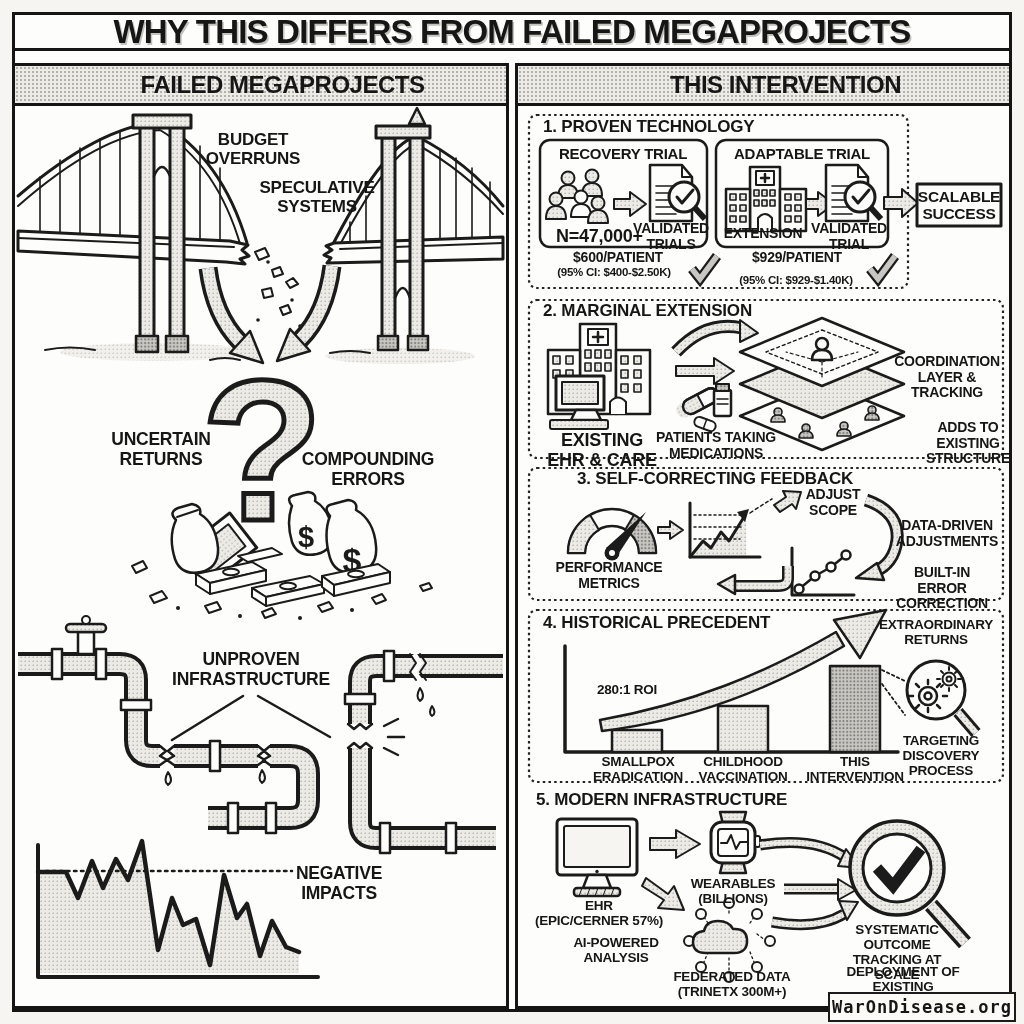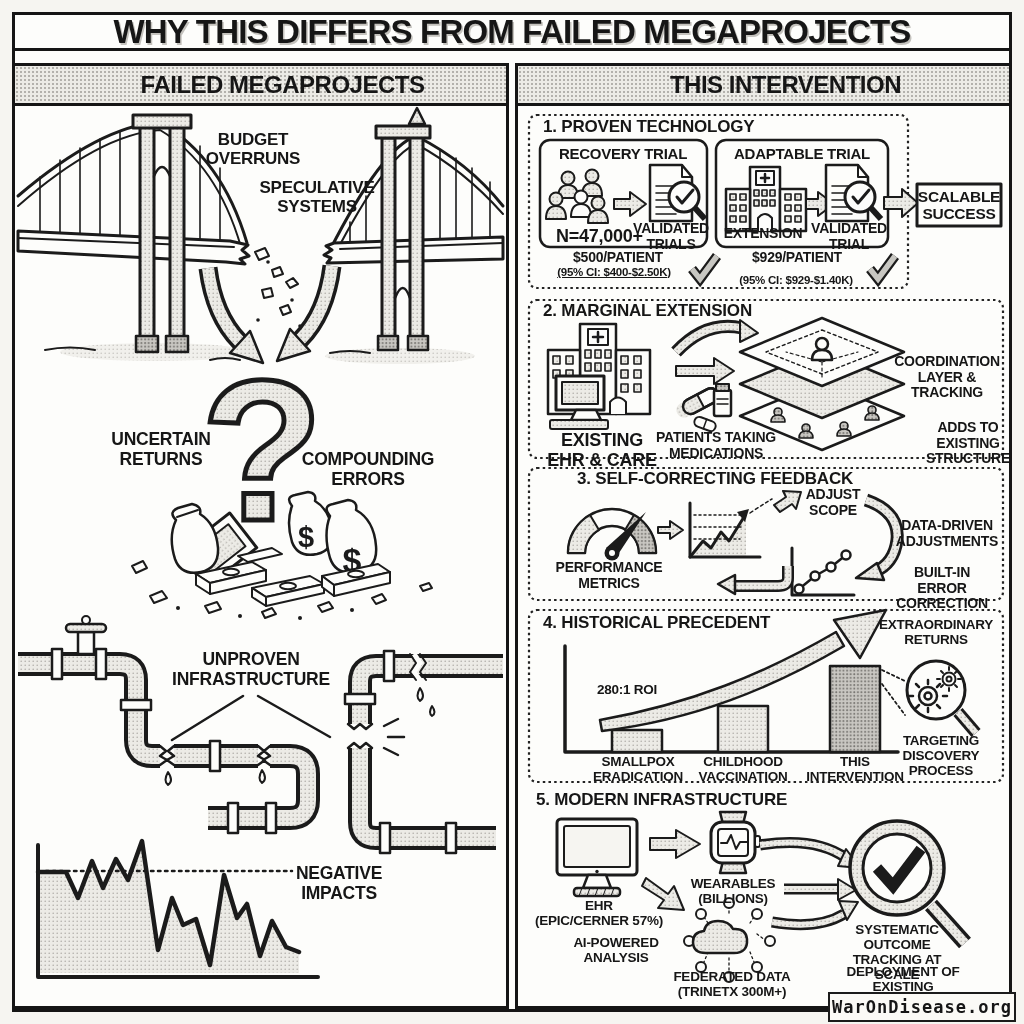--- a/index.html
+++ b/index.html
@@ -462,22 +462,22 @@
 <div class="lbl cx" style="left:251px;top:650px;font-size:17.5px;">UNPROVEN
 INFRASTRUCTURE</div>
 <div class="lbl cx" style="left:339px;top:864px;font-size:17.5px;">NEGATIVE
 IMPACTS</div>
 
 <div class="lbl la sec-title" style="left:543px;top:117px;">1. PROVEN TECHNOLOGY</div>
 <div class="lbl cx" style="left:623px;top:146px;font-size:15px;">RECOVERY TRIAL</div>
 <div class="lbl la" style="left:546px;top:226px;font-size:18px;padding-left:10px;">N=47,000+</div>
 <div class="lbl cx" style="left:671px;top:221px;font-size:14px;">VALIDATED
 TRIALS</div>
-<div class="lbl cx" style="left:618px;top:250px;font-size:14px;">$500/PATIENT</div>
-<div class="lbl cx" style="left:614px;top:266px;font-size:11.5px;text-decoration:underline;">(95% CI: $400-$2.50K)</div>
+<div class="lbl cx" style="left:618px;top:250px;font-size:14px;">$600/PATIENT</div>
+<div class="lbl cx" style="left:614px;top:266px;font-size:11.5px;">(95% CI: $400-$2.50K)</div>
 <div class="lbl cx" style="left:802px;top:146px;font-size:15px;">ADAPTABLE TRIAL</div>
 <div class="lbl cx" style="left:763px;top:226px;font-size:14px;">EXTENSION</div>
 <div class="lbl cx" style="left:849px;top:221px;font-size:14px;">VALIDATED
 TRIAL</div>
 <div class="lbl cx" style="left:797px;top:250px;font-size:14px;">$929/PATIENT</div>
 <div class="lbl cx" style="left:796px;top:266px;font-size:11.5px;margin-top:8px;">(95% CI: $929-$1.40K)</div>
 <div class="lbl cx" style="left:959px;top:188px;font-size:15.5px;">SCALABLE
 SUCCESS</div>
 
 <div class="lbl la sec-title" style="left:543px;top:301px;">2. MARGINAL EXTENSION</div>

